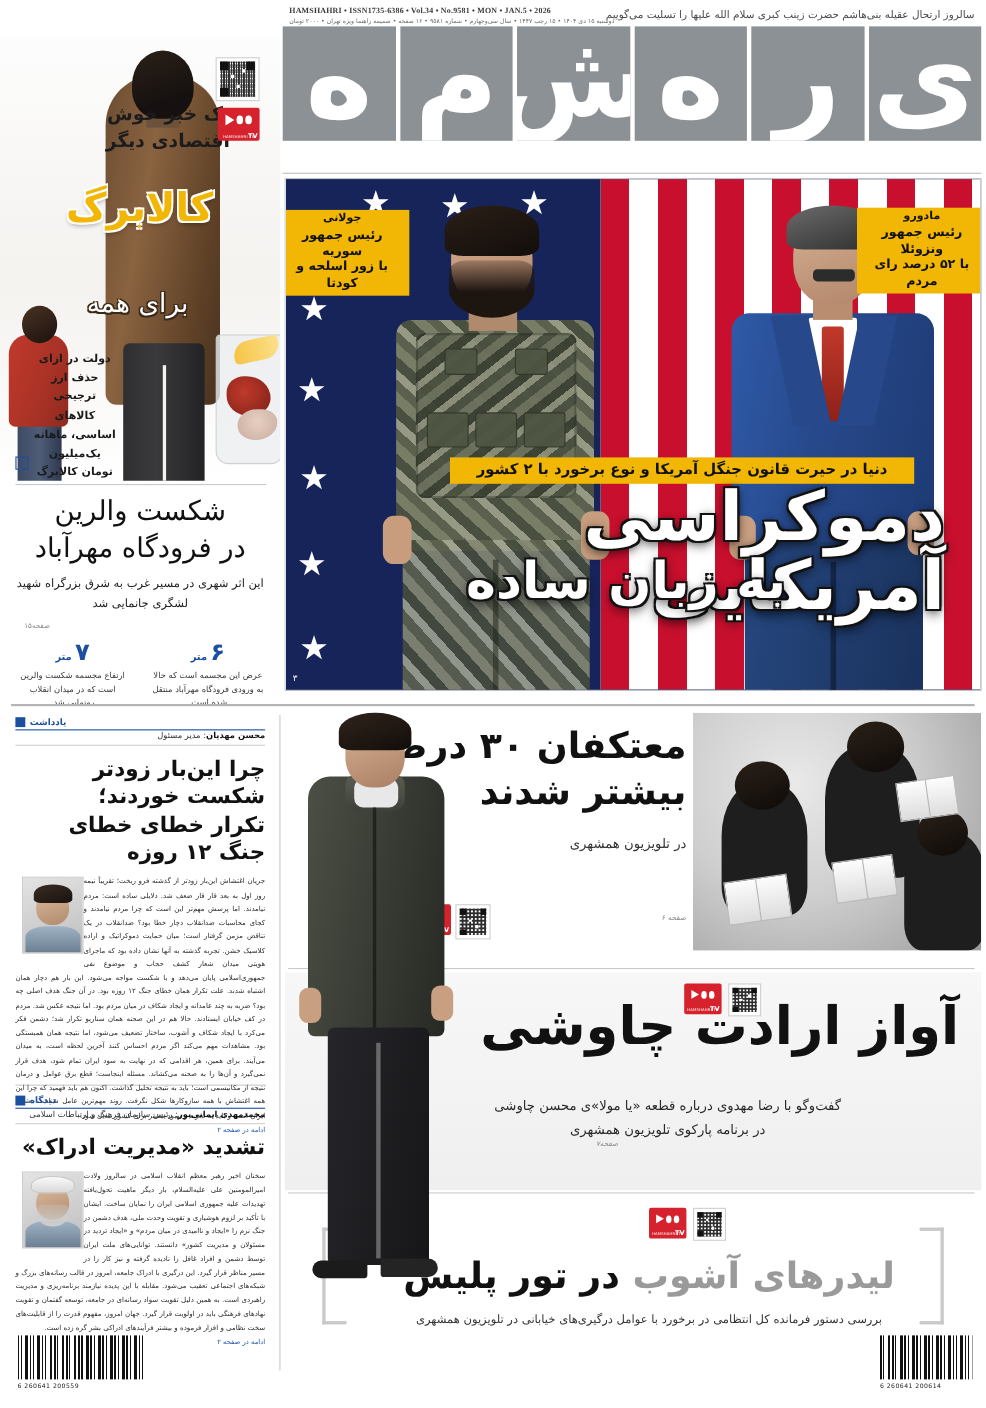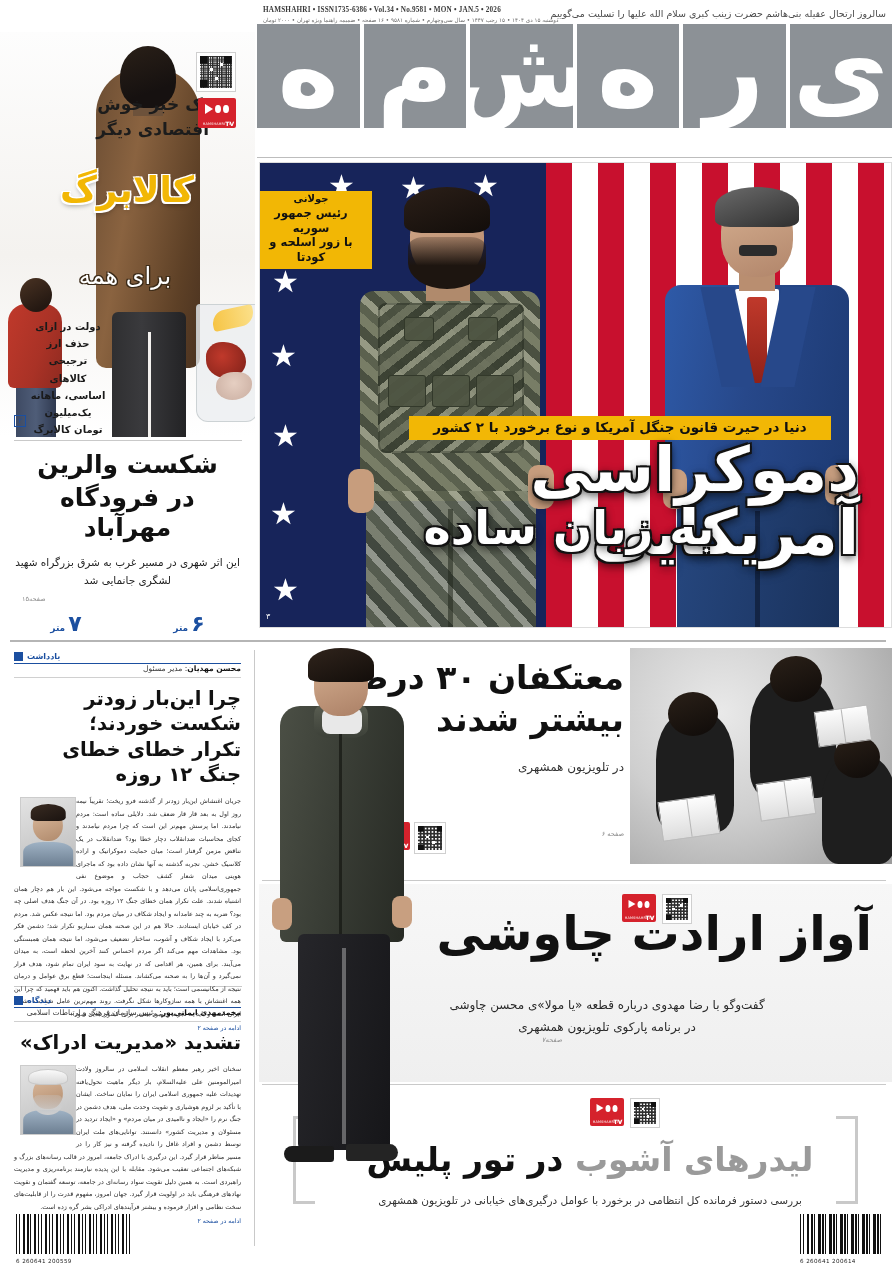--- a/index.html
+++ b/index.html
@@ -151,21 +151,21 @@
       background:
         linear-gradient(#111,#111) 0 0/24% 24% no-repeat,
         linear-gradient(#111,#111) 100% 0/24% 24% no-repeat,
         linear-gradient(#111,#111) 0 100%/24% 24% no-repeat;}
   .qr .inner{position:absolute;inset:9%;}
   .qr .inner i{position:absolute;background:#fff;width:10%;height:10%;}
 
   
   .valerian { position:absolute; top:442px; left:0; width:255px; height:198px; padding:0 14px; }
   .val-h {
-    direction:rtl; text-align:center; color:#111; font-weight:700;
+    direction:rtl; text-align:center; color:#111; font-weight:400;
     font-size:25px; line-height:1.22; margin-top:8px;
   }
   .val-sub {
     direction:rtl; text-align:center; color:#222; font-size:10.5px;
     line-height:1.75; margin-top:9px;
   }
   .val-page { direction:rtl; text-align:left; color:#8a8a8a; font-size:6.5px; margin-top:6px; padding-left:8px;}
   .val-stats { display:flex; flex-direction:row-reverse; justify-content:space-between; margin-top:8px; }
   .stat { width:104px; text-align:center; direction:rtl; }
   .stat .num { color:#1b4fa0; font-size:22px; font-weight:900; display:inline-block; }
@@ -491,20 +491,25 @@
       <div class="mad-hair"></div>
       <div class="mad-hand-l"></div>
       <div class="mad-hand-r"></div>
     </div>
 
     <div class="sidelabel label-left">
       <div class="l1">جولانی</div>
       <div class="l2">رئیس جمهور سوریه</div>
       <div class="l3">با زور اسلحه و کودتا</div>
     </div>
+    <div class="sidelabel label-right">
+      <div class="l1">مادورو</div>
+      <div class="l2">رئیس جمهور ونزوئلا</div>
+      <div class="l3">با ۵۲ درصد رای مردم</div>
+    </div>
 
     <div class="kicker-band">دنیا در حیرت قانون جنگل آمریکا و نوع برخورد با ۲ کشور</div>
     <div class="main-h1">دموکراسی آمریکایی</div>
     <div class="main-h2">به زبان ساده</div>
     <div class="photo-page-badge">۳</div>
   </div>
 
   <div class="hrule" style="left:10px;width:876px;top:640px;height:2px;background:#b5b5b5;"></div>
   <div class="vrule" style="left:254px;top:650px;height:596px;"></div>
   <div class="hrule" style="left:262px;width:624px;top:880px;"></div>

